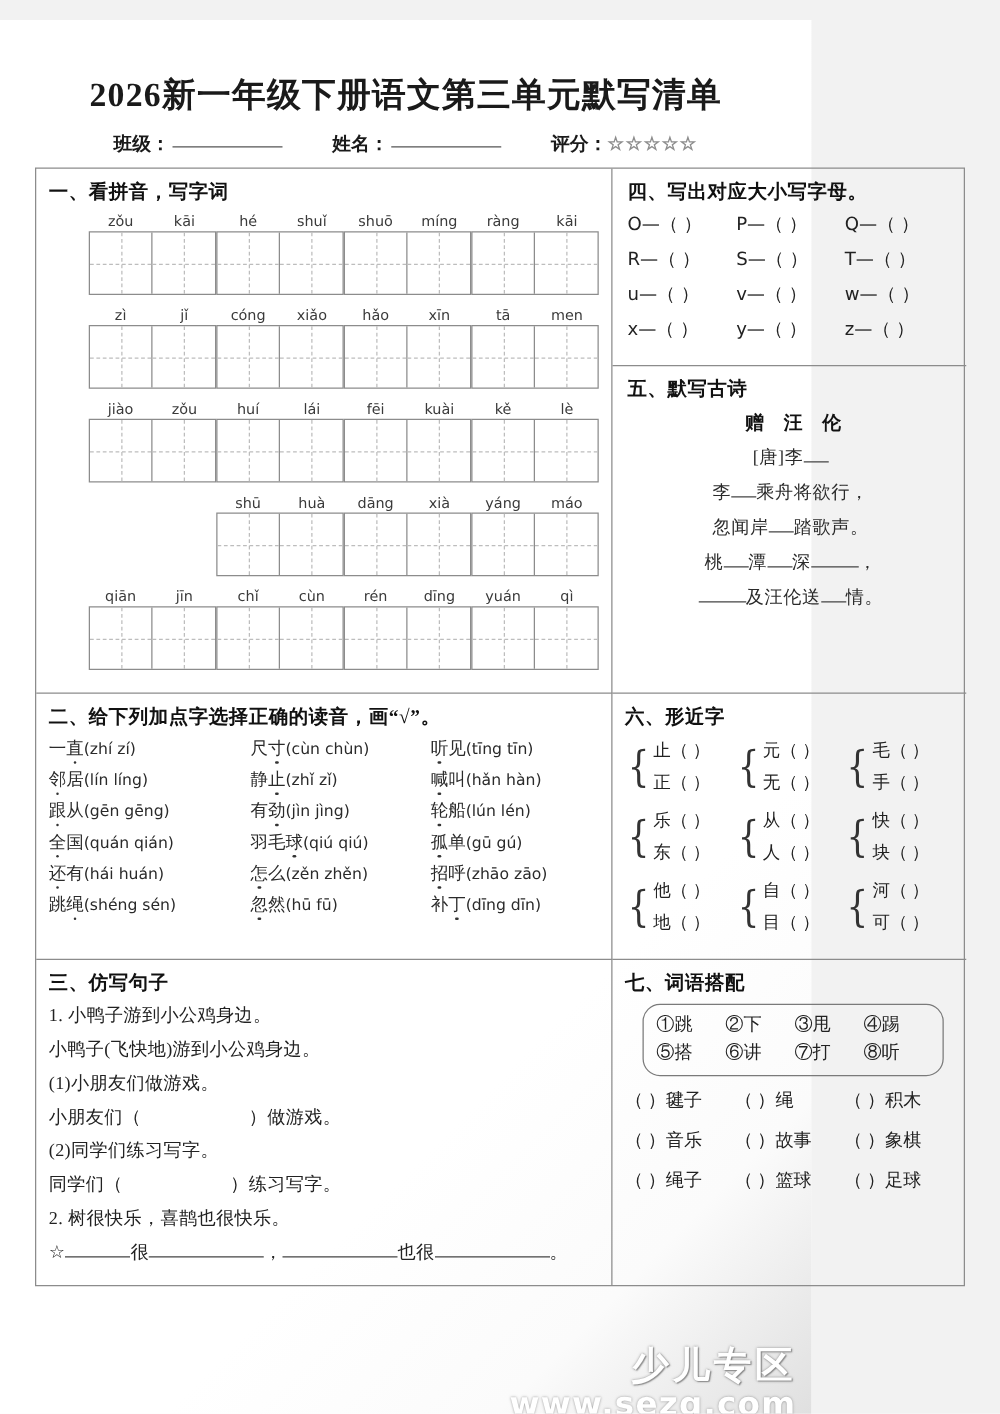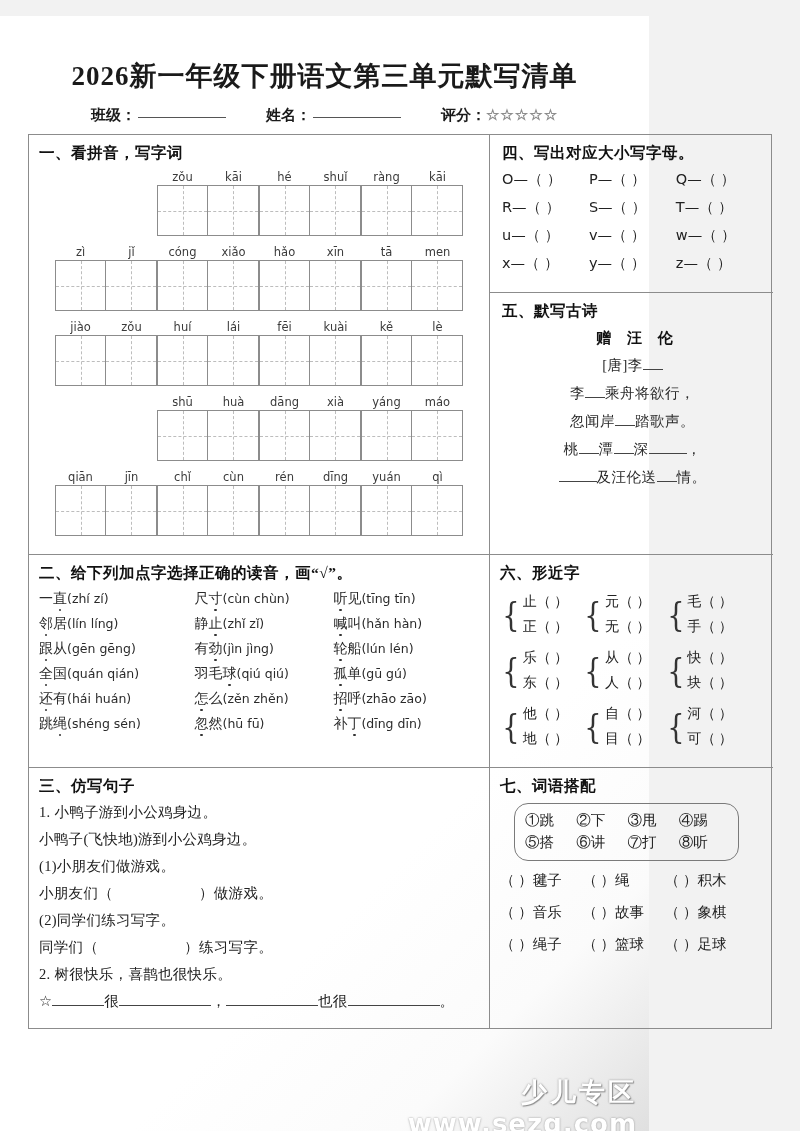--- a/index.html
+++ b/index.html
@@ -57,21 +57,21 @@
     left: 28px;
     top: 118px;
     width: 744px;
     display: grid;
     grid-template-columns: 461px 283px;
     border: 1px solid #8c8c8c;
   }
   .cell {
     border-right: 1px solid #8c8c8c;
     border-bottom: 1px solid #8c8c8c;
-    padding: 8px 26px 9px 10px;
+    padding: 8px 10px 9px 10px;
     position: relative;
     background: transparent;
   }
   .cell.last-col { border-right: none; }
   .cell.last-row { border-bottom: none; }
 
   .sec-title {
     font-weight: bold;
     font-size: 15.5px;
     color: #111;
@@ -243,26 +243,26 @@
 
   
   .watermark {
     position: absolute;
     right: 12px;
     bottom: 8px;
     text-align: right;
     pointer-events: none;
   }
   .wm-cn {
-    font-size: 26px;
+    font-size: 30px;
     font-weight: bold;
     color: #ffffff;
     letter-spacing: 3px;
     text-shadow: 0 0 2px rgba(120,120,120,.85), 1px 1px 1px rgba(110,110,110,.7);
-    font-family: Liberation Mono, monospace;
+    font-family: Liberation Sans, sans-serif;
     line-height: 1.05;
   }
   .wm-url {
     font-size: 26px;
     font-weight: bold;
     color: #ffffff;
     letter-spacing: 1px;
     text-shadow: 0 0 2px rgba(120,120,120,.8);
     font-family: "DejaVu Sans", "Liberation Sans", sans-serif;
     margin-top: 1px;
@@ -308,20 +308,30 @@
                 <span>hé</span>
                 <span>shuǐ</span>
               </div>
               <div class="tzg">
                 <div class="box"></div>
                 <div class="box"></div>
               </div>
             </div>
             <div class="pin-group">
               <div class="pin-labels">
+                <span>shuō</span>
+                <span>míng</span>
+              </div>
+              <div class="tzg">
+                <div class="box"></div>
+                <div class="box"></div>
+              </div>
+            </div>
+            <div class="pin-group">
+              <div class="pin-labels">
                 <span>ràng</span>
                 <span>kāi</span>
               </div>
               <div class="tzg">
                 <div class="box"></div>
                 <div class="box"></div>
               </div>
             </div>
           </div>
           <div class="pinyin-row">

